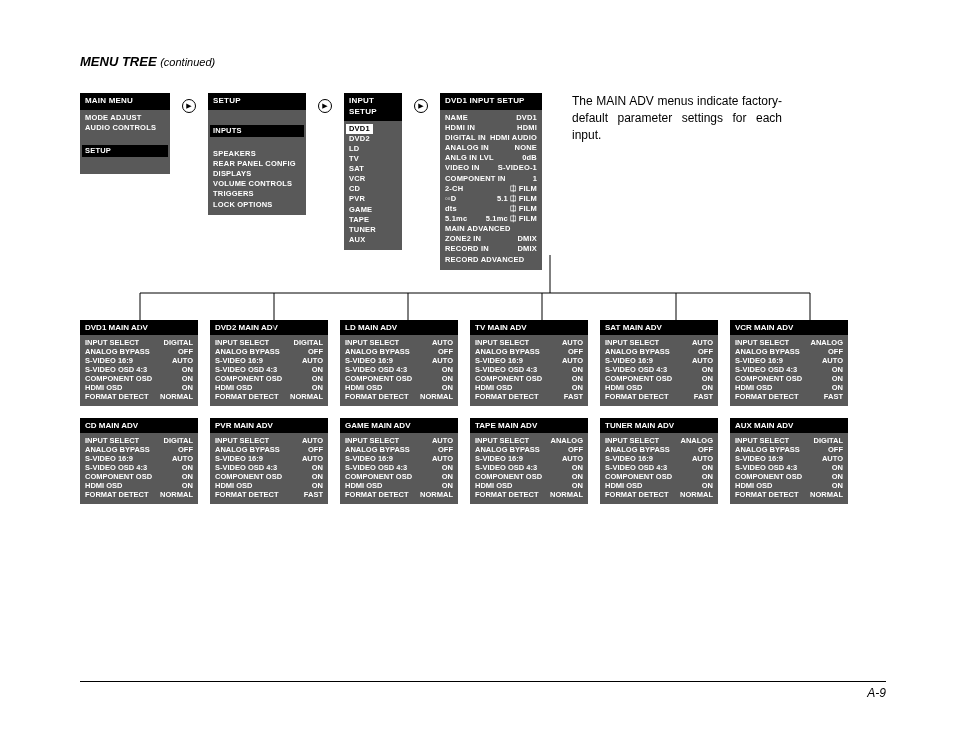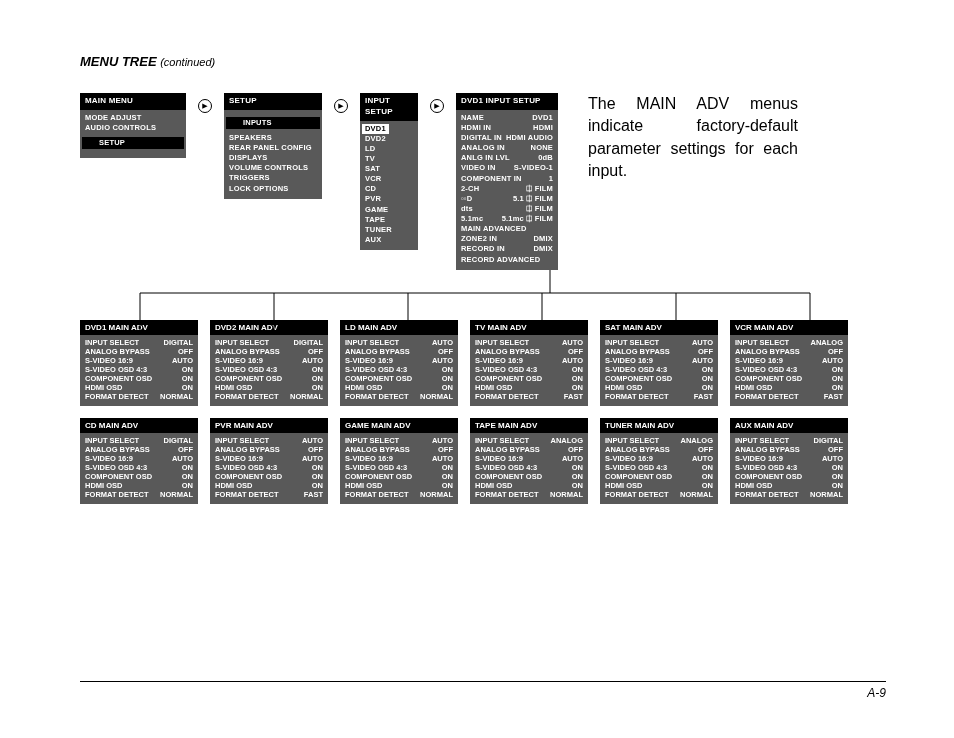--- a/index.html
+++ b/index.html
@@ -50,28 +50,28 @@
     font-family: "Arial Narrow", Arial, sans-serif;
   }
   .box-hdr {
     background: #000;
     padding: 3px 5px;
     font-size: 8px;
     font-weight: 900;
     font-family: "Arial Narrow", Arial, sans-serif;
   }
   .box-body { padding: 3px 5px 5px 5px; }
-  .box .hl { background: #000; display: block; padding: 1px 17px; margin: 4px -3px; }
+  .box .hl { background: #000; display: block; padding: 1px 3px; margin: 12px -3px; }
   .box .hlw { background: #fff; color:#000; display: inline-block; padding: 0px 3px; margin: 0 -3px 0 -3px; }
 
   .kv { display: flex; justify-content: space-between; gap: 4px; white-space: nowrap; }
   .kv .v { text-align: right; }
 
   .note {
-    font-size: 16px;
+    font-size: 12px;
     line-height: 1.4;
     margin-left: 18px;
     width: 210px;
     text-align: justify;
   }
 
   .adv-grid {
     margin-top: 50px;
     display: grid;
     grid-template-columns: repeat(6, 118px);
@@ -123,21 +123,21 @@
       <line x1="194" y1="178" x2="194" y2="218"></line>
       <line x1="328" y1="178" x2="328" y2="218"></line>
       <line x1="462" y1="178" x2="462" y2="218"></line>
       <line x1="596" y1="178" x2="596" y2="218"></line>
       <line x1="730" y1="178" x2="730" y2="218"></line>
     </g>
   </svg>
 
   <div class="top-row">
 
-    <div class="box" style="width:106px">
+    <div class="box" style="width:90px">
       <div class="box-hdr">MAIN MENU</div>
       <div class="box-body">
         <div>MODE ADJUST</div>
         <div>AUDIO CONTROLS</div>
         <span class="hl">SETUP</span>
       </div>
     </div>
 
     <div class="arrow"></div>
 

